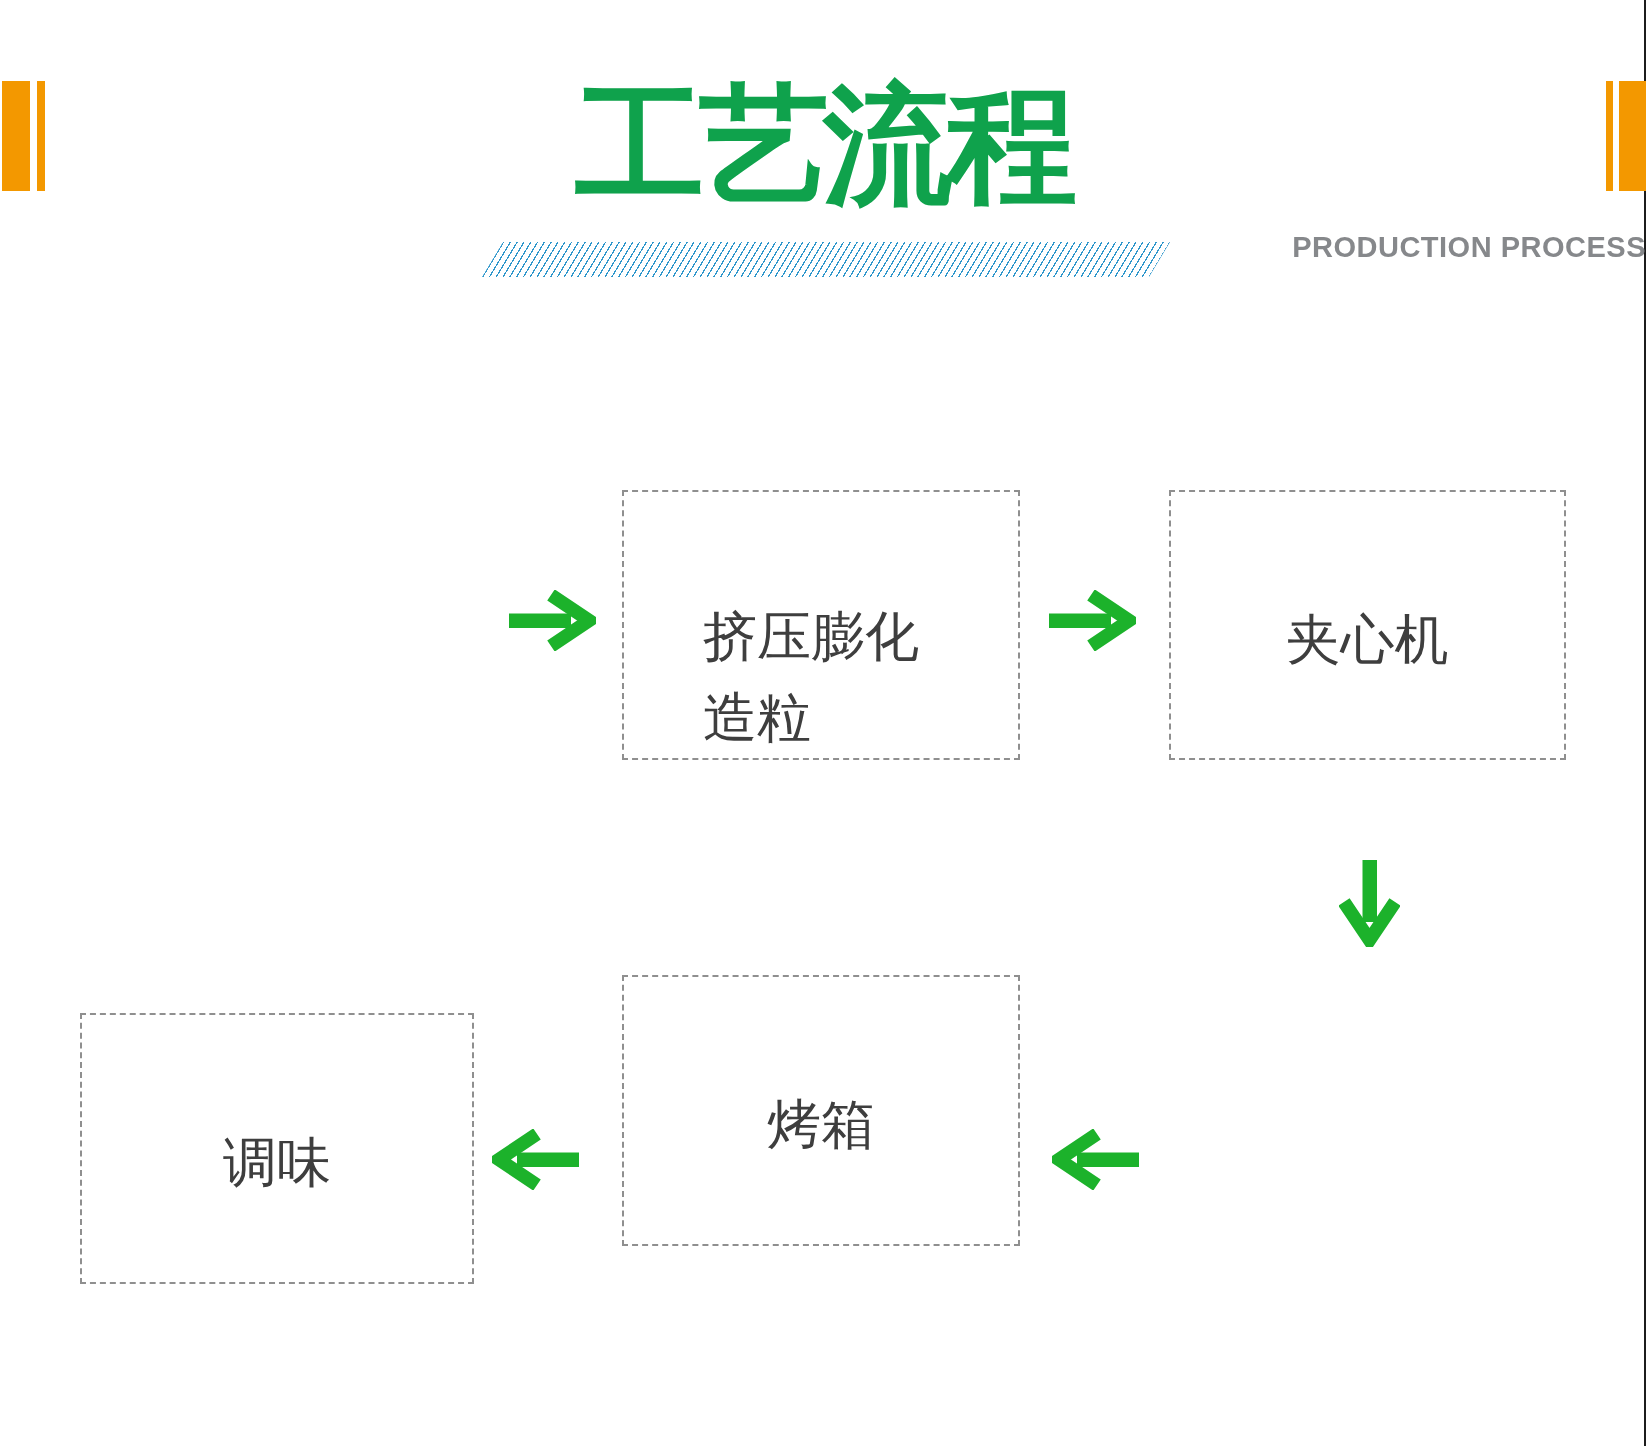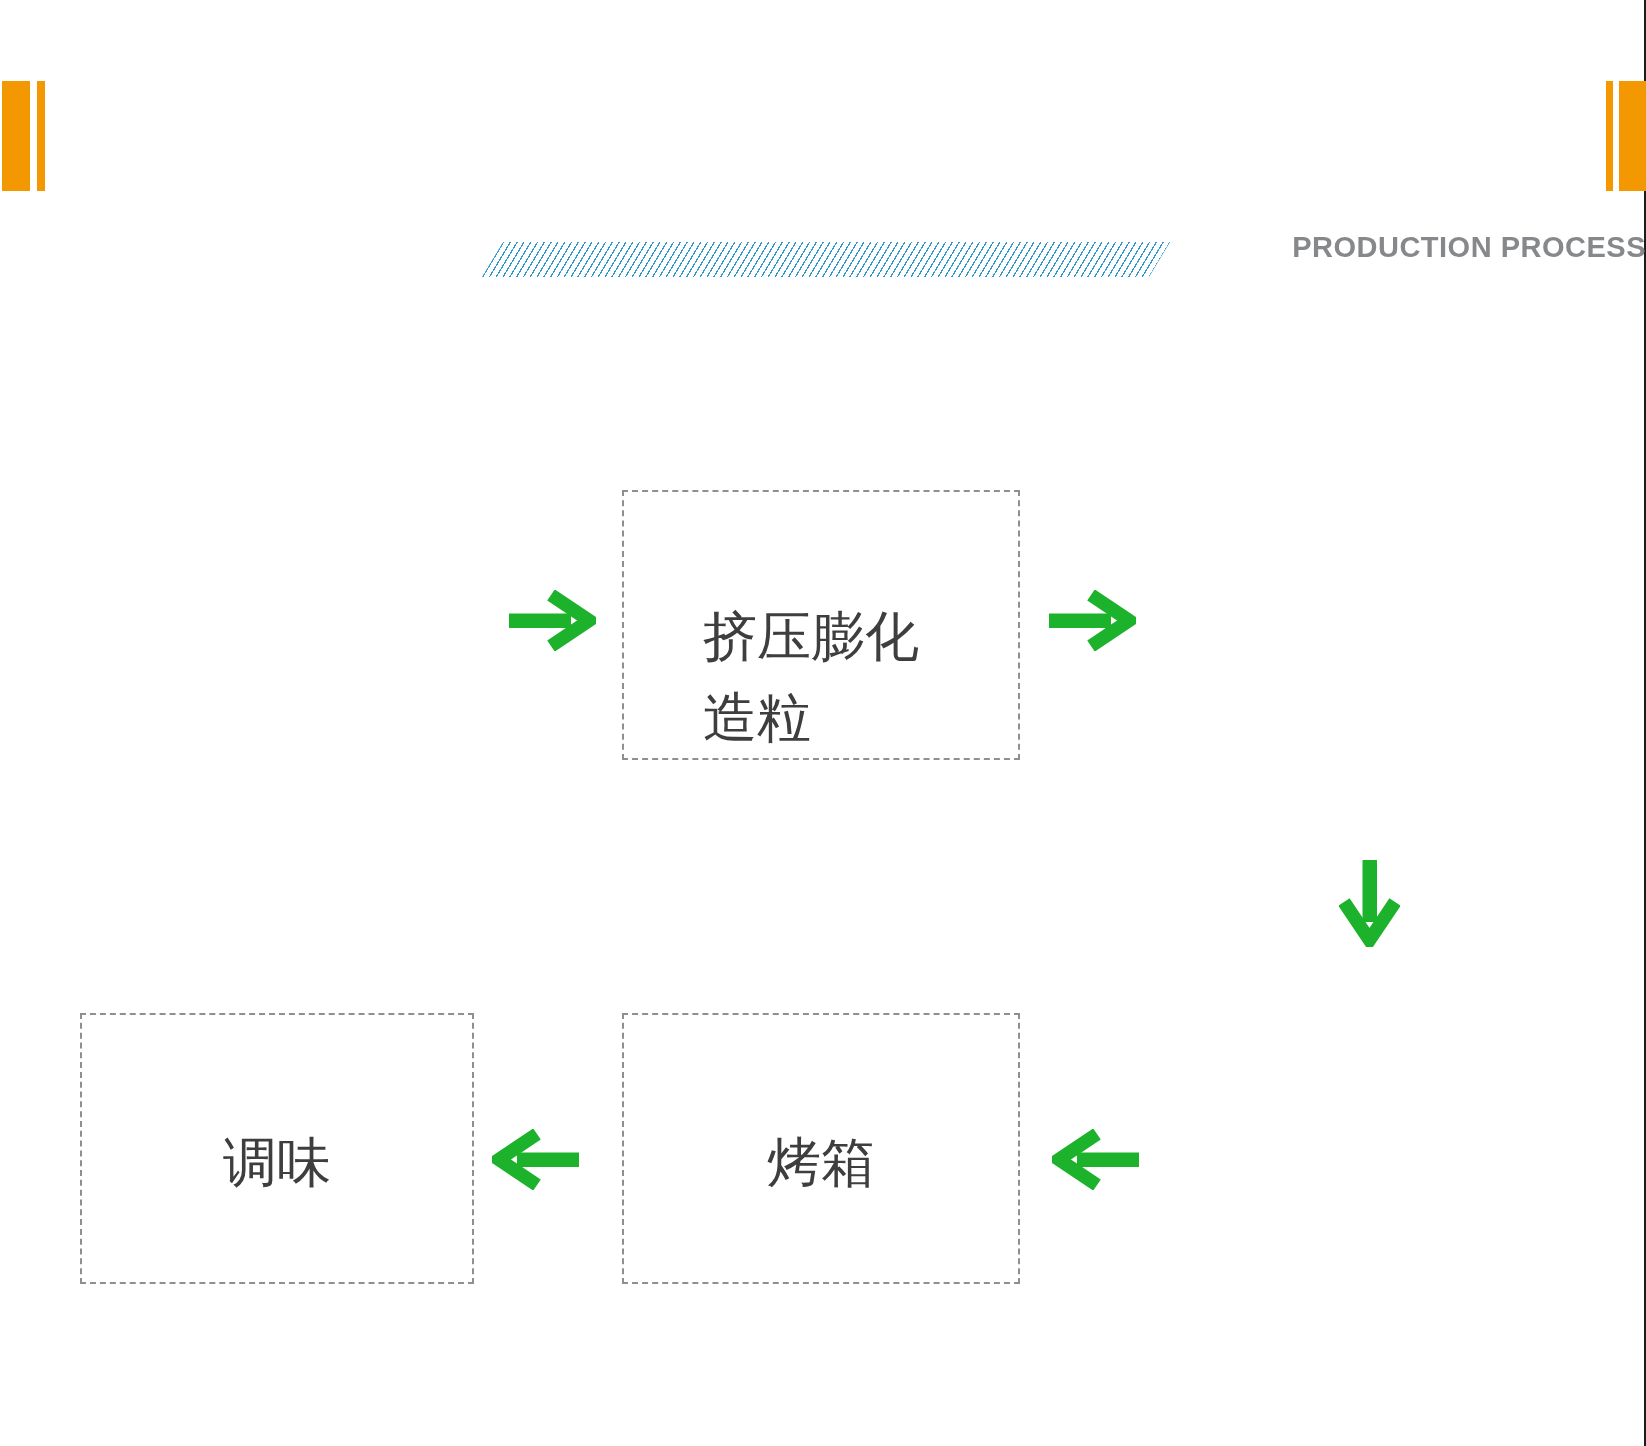--- a/index.html
+++ b/index.html
@@ -54,21 +54,21 @@
     padding-top:30px;
     font-size:54px;color:var(--text-gray);font-weight:400;
     text-align:center;
   }
   .step-box .lbl{display:block;}
   .step-box.wrap2 .lbl{max-width:236px;text-align:left;line-height:1.5;}
   .b1{left:65px;top:483px;width:394px;height:270px;}
   .b2{left:622px;top:490px;width:398px;height:270px;align-items:flex-end;}
   .b3{left:1169px;top:490px;width:397px;height:270px;}
   .b4{left:1169px;top:1013px;width:397px;height:271px;}
-  .b5{left:622px;top:1013px;width:398px;height:271px;align-items:center;}
+  .b5{left:622px;top:975px;width:398px;height:271px;align-items:center;}
   .b6{left:80px;top:1013px;width:394px;height:271px;}
   .arrow{position:absolute;}
   .ar1{left:509px;top:590px;}
   .ar2{left:1049px;top:590px;}
   .ad {left:1339px;top:860px;}
   .al1{left:1052px;top:1129px;}
   .al2{left:492px;top:1129px;}
   .arrow svg{display:block;}
   .arrow .stroke{stroke:var(--arrow-green);stroke-width:13.5;fill:none;stroke-miterlimit:10;}
   .arrow .fill{fill:var(--arrow-green);}
@@ -78,26 +78,30 @@
 
 <div class="page">
 
   <div class="edge-line"></div>
 
   <div class="accent lw"></div>
   <div class="accent ln"></div>
   <div class="accent rn"></div>
   <div class="accent rw"></div>
 
+  <div class="title">工艺流程</div>
 
   <div class="hatch-band"></div>
   <div class="subtitle">PRODUCTION PROCESS</div>
 
   <div class="step-box b2 wrap2">
     <span class="lbl">挤压膨化造粒</span>
+  </div>
+  <div class="step-box b3">
+    <span class="lbl">夹心机</span>
   </div>
   <div class="step-box b5">
     <span class="lbl">烤箱</span>
   </div>
   <div class="step-box b6">
     <span class="lbl">调味</span>
   </div>
 
   <div class="arrow ar1">
     <svg width="87" height="61" viewBox="0 0 87 61">

